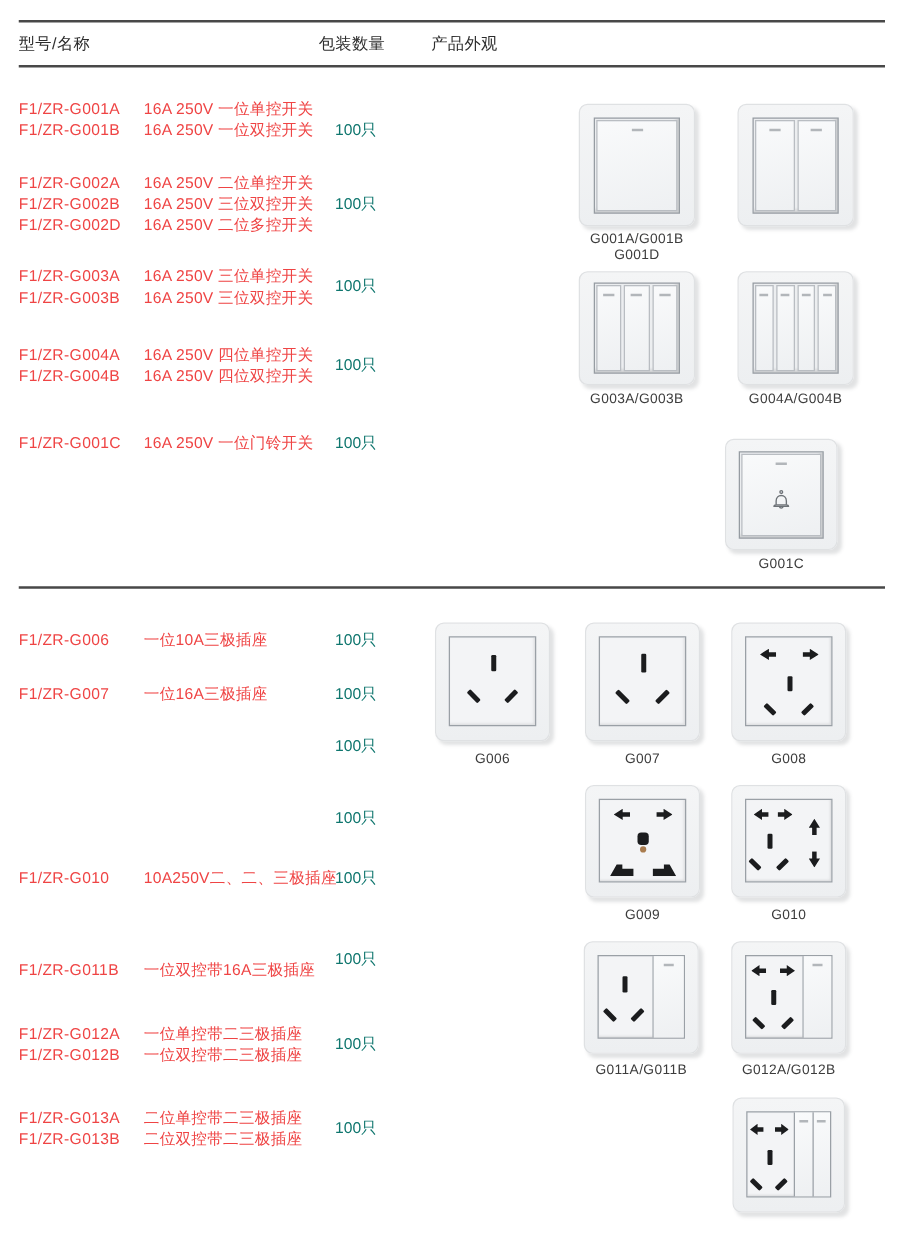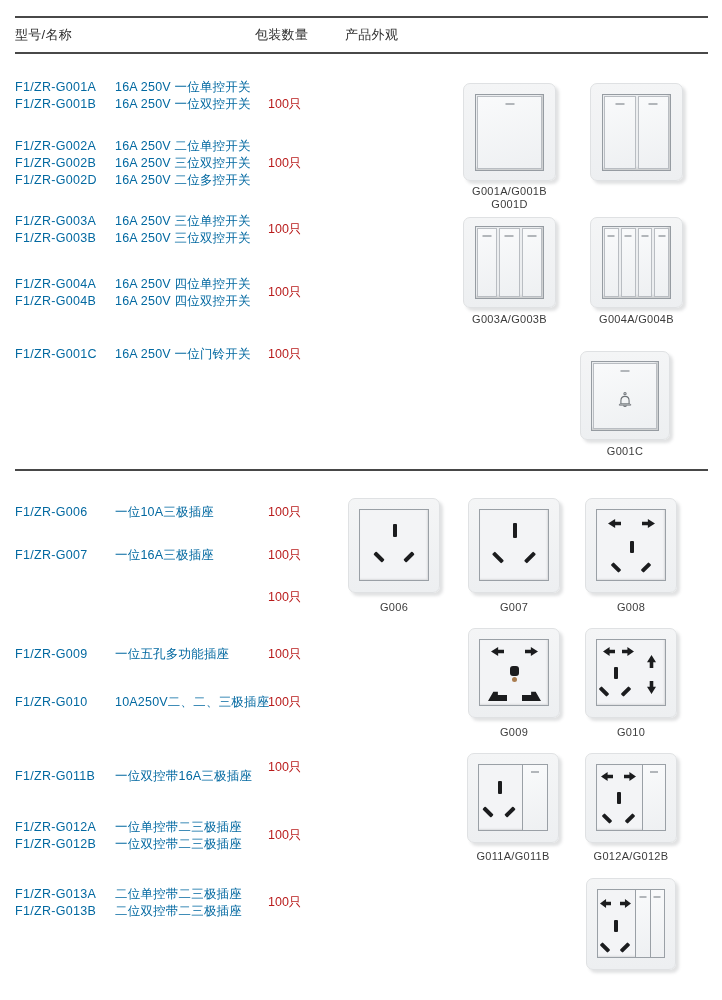--- a/index.html
+++ b/index.html
@@ -1,23 +1,23 @@
 <!DOCTYPE html>
 <html><head>
 <meta charset="utf-8">
 <style>
   html,body{margin:0;padding:0;background:#fff;}
   .page{position:relative;width:722px;height:1000px;background:#fff;overflow:hidden;
         font-family:"Liberation Sans","DejaVu Sans",sans-serif;color:#3a3a3a;}
   .hr{position:absolute;left:15px;width:693px;height:2px;background:#484848;}
   .colhead{position:absolute;font-size:13px;color:#2d2d2d;letter-spacing:.3px;}
-  .row{position:absolute;left:0;width:722px;height:17px;font-size:12.5px;line-height:17px;color:#0369a1;}
+  .row{position:absolute;left:0;width:722px;height:17px;font-size:12.5px;line-height:17px;color:#ef4444;}
   .row .m{position:absolute;left:15px;letter-spacing:.3px;}
   .row .d{position:absolute;left:115px;letter-spacing:.2px;}
-  .qty{position:absolute;left:268px;font-size:12.5px;line-height:17px;color:#b91c1c;}
+  .qty{position:absolute;left:268px;font-size:12.5px;line-height:17px;color:#0f766e;}
   .fig{position:absolute;}
   .plate{position:absolute;inset:0;background:linear-gradient(180deg,#f4f5f6,#edeff1);
          border:1px solid #dfe1e3;border-radius:7px;box-shadow:3px 3px 3px rgba(90,95,100,.18);}
   .sw-frame{position:absolute;left:11px;right:11px;top:10px;bottom:9px;border:1px solid #969ca2;
             background:#eceef0;box-shadow:inset -2px -2px 3px rgba(0,0,0,.14);display:flex;gap:2px;padding:1px;}
   .rocker{flex:1;position:relative;border:1px solid #b9bdc2;background:linear-gradient(165deg,#f9fafb,#eef0f2);}
   .dash{position:absolute;top:6px;left:50%;transform:translateX(-50%);width:9px;height:2px;background:#b2b6ba;}
   .sk-frame{position:absolute;left:10px;right:10px;top:10px;bottom:11px;border:1px solid #9aa0a6;
             background:#f3f4f6;box-shadow:inset -1px -1px 2px rgba(0,0,0,.10);}
   .combo{display:flex;padding:0;}
@@ -190,24 +190,20 @@
   <div class="qty" style="top:504px">100只</div>
 
   <div class="row" style="top:547px">
       <span class="m">F1/ZR-G007</span>
       <span class="d">一位16A三极插座</span>
     </div>
   <div class="qty" style="top:547px">100只</div>
 
   <div class="qty" style="top:589px">100只</div>
 
-  <div class="row" style="top:646px">
-      <span class="m">F1/ZR-G009</span>
-      <span class="d">一位五孔多功能插座</span>
-    </div>
   <div class="qty" style="top:646px">100只</div>
 
   <div class="row" style="top:694px">
       <span class="m">F1/ZR-G010</span>
       <span class="d">10A250V二、二、三极插座</span>
     </div>
   <div class="qty" style="top:694px">100只</div>
 
   <div class="row" style="top:768px">
       <span class="m">F1/ZR-G011B</span>

